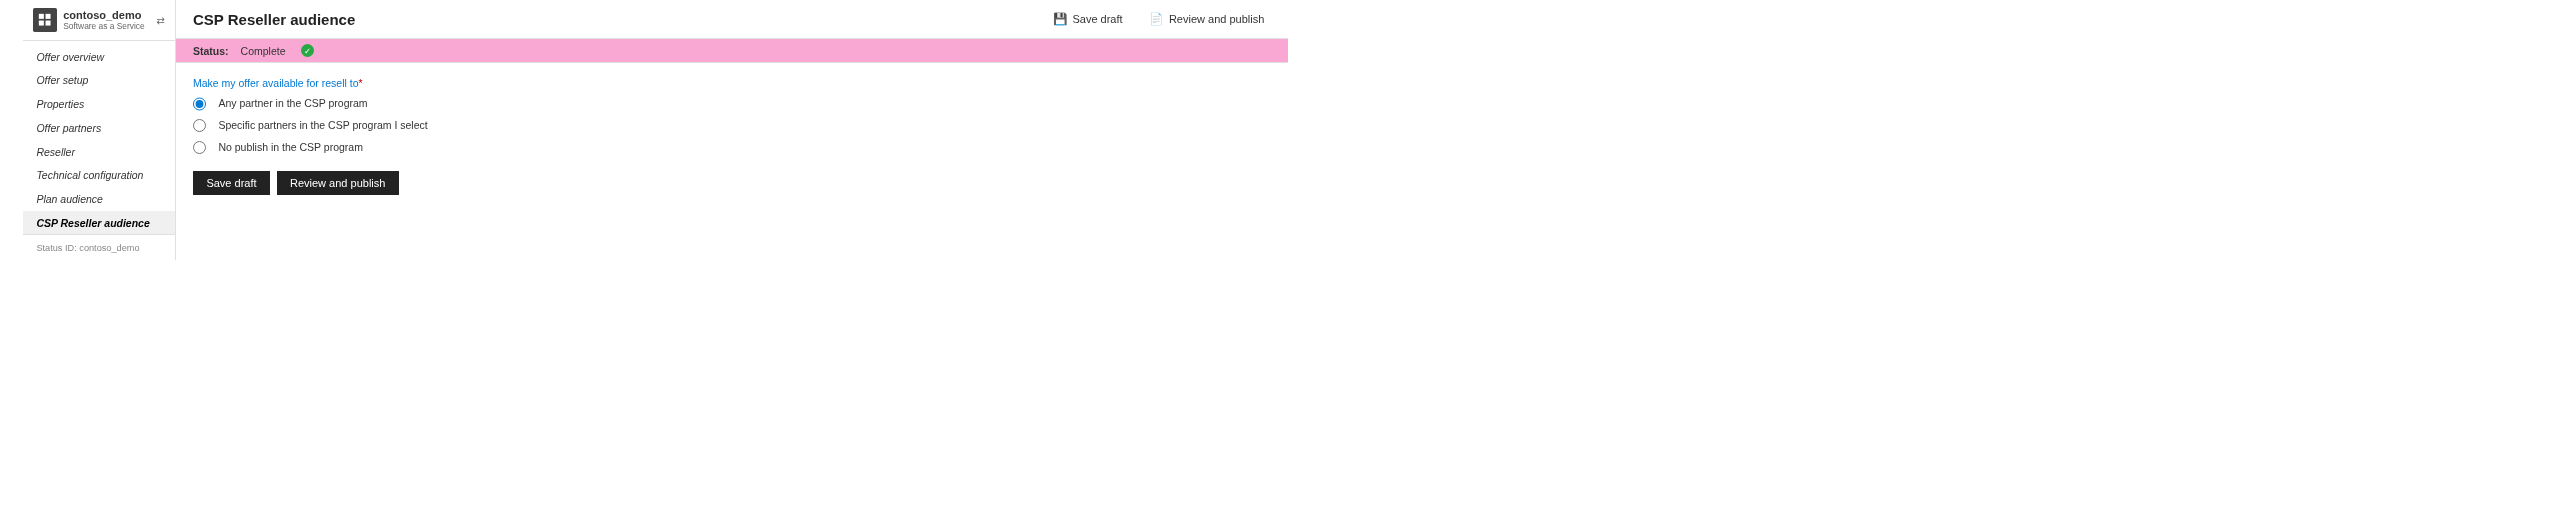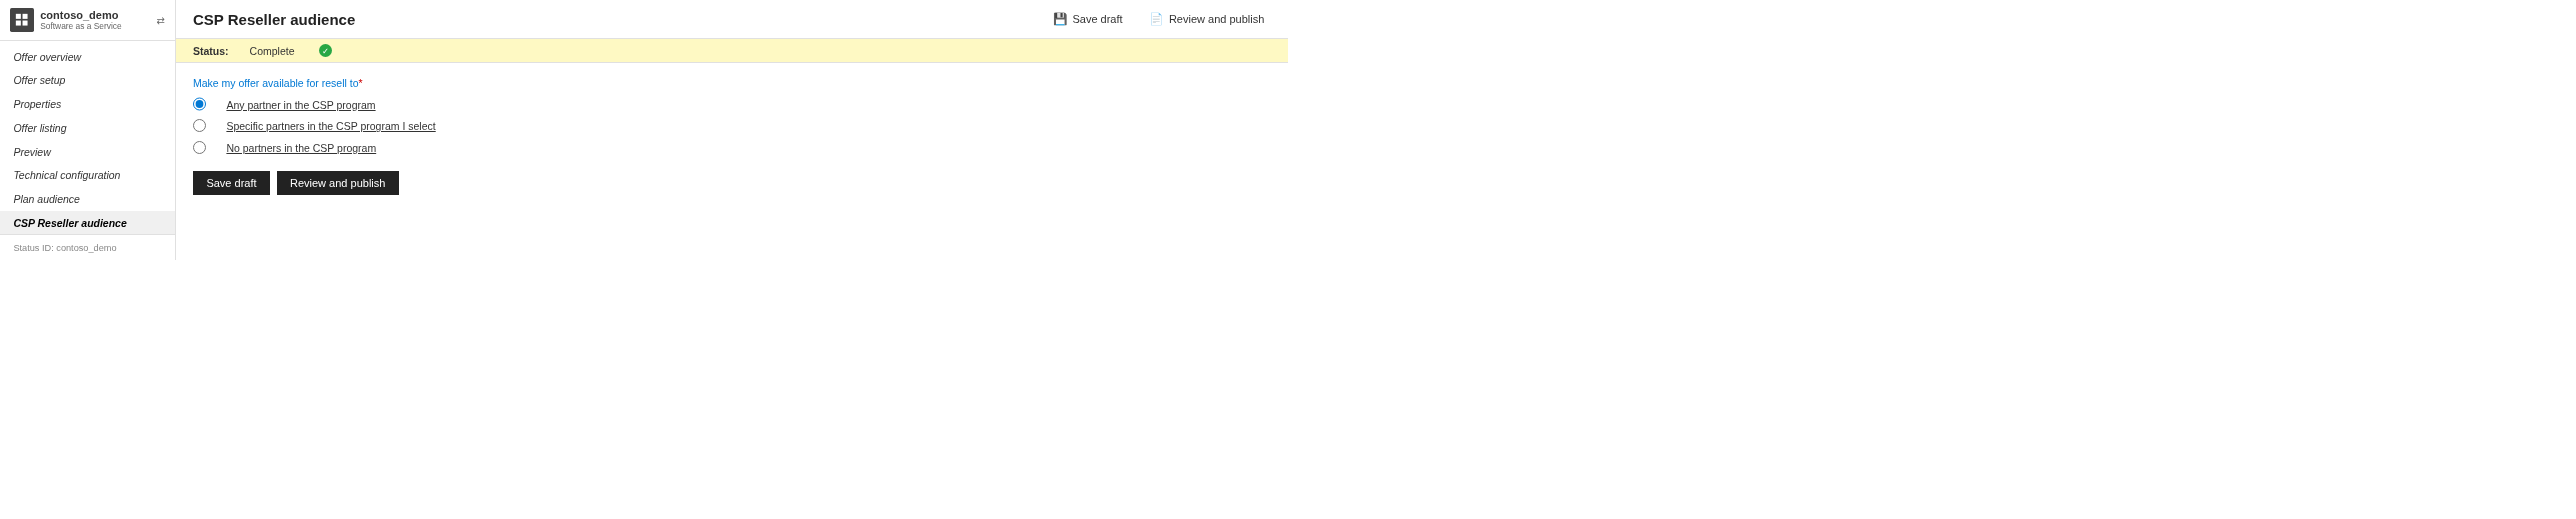--- a/index.html
+++ b/index.html
@@ -22,20 +22,21 @@
     }
     
     .sidebar {
       width: 176px;
       min-width: 176px;
       background: #fff;
       border-right: 0.8px solid #e0e0e0;
       display: flex;
       flex-direction: column;
       height: 100%;
+      padding-left: 23px;
     }
     .sidebar-header {
       display: flex;
       align-items: center;
       padding: 8.4px 10px;
       border-bottom: 0.8px solid #e0e0e0;
       gap: 6.7px;
     }
     .sidebar-logo {
       width: 23.5px;
@@ -138,26 +139,26 @@
       gap: 5px;
       background: none;
       border: none;
       cursor: pointer;
       font-size: 11px;
       color: #333;
       padding: 3.4px 6.7px;
     }
     
     .status-bar {
-      background: #fef9c3;
+      background: #f9a8d4;
       padding: 5px 17px;
       border-bottom: 0.8px solid #e0e0e0;
       display: flex;
       align-items: center;
-      gap: 21px;
+      gap: 12px;
       font-size: 10.5px;
     }
     .status-label {
       font-weight: 600;
     }
     .status-value {
       color: #333;
     }
     .status-icon {
       width: 13.4px;
@@ -198,25 +199,24 @@
       color: #c00;
     }
     .radio-group {
       display: flex;
       flex-direction: column;
       gap: 8.4px;
       margin-bottom: 17px;
     }
     .radio-item {
       display: flex;
-      align-items: flex-end;
-      gap: 20px;
-      cursor: pointer;
-      font-size: 10.5px;
-      text-decoration: underline;
+      align-items: flex-start;
+      gap: 12px;
+      cursor: pointer;
+      font-size: 10.5px;
     }
     .radio-input {
       width: 13.4px;
       height: 13.4px;
       cursor: pointer;
       accent-color: #0078d4;
     }
     .bottom-actions {
       display: flex;
       gap: 6.7px;
@@ -260,22 +260,22 @@
         <span class="sidebar-title-main">contoso_demo</span>
         <span class="sidebar-title-sub">Software as a Service</span>
       </div>
       <div class="sidebar-expand-icon">⇄</div>
     </div>
     <nav class="sidebar-nav">
 
     <div class="nav-item">Offer overview</div>
         <div class="nav-item">Offer setup</div>
         <div class="nav-item">Properties</div>
-        <div class="nav-item">Offer listing</div>
-        <div class="nav-item">Preview</div>
+        <div class="nav-item">Offer partners</div>
+        <div class="nav-item">Reseller</div>
         <div class="nav-item">Technical configuration</div>
         <div class="nav-item">Plan audience</div>
         <div class="nav-item active">CSP Reseller audience</div>
       </nav>
     <div class="sidebar-footer">
       <span class="offer-id">Status ID: contoso_demo</span>
     </div>
   </div>
 
   <div class="main-content">
@@ -309,21 +309,21 @@
       <label class="radio-item">
             <input type="radio" class="radio-input" name="csp-option" checked="" style="">
             <span>Any partner in the CSP program</span>
           </label>
           <label class="radio-item">
             <input type="radio" class="radio-input" name="csp-option" style="">
             <span>Specific partners in the CSP program I select</span>
           </label>
           <label class="radio-item">
             <input type="radio" class="radio-input" name="csp-option" style="">
-            <span>No partners in the CSP program</span>
+            <span>No publish in the CSP program</span>
           </label>
         </div>
       <div class="bottom-actions">
         <button class="btn-primary">Save draft</button>
         <button class="btn-secondary">Review and publish</button>
       </div>
     </div>
   </div>
 </div>
 

